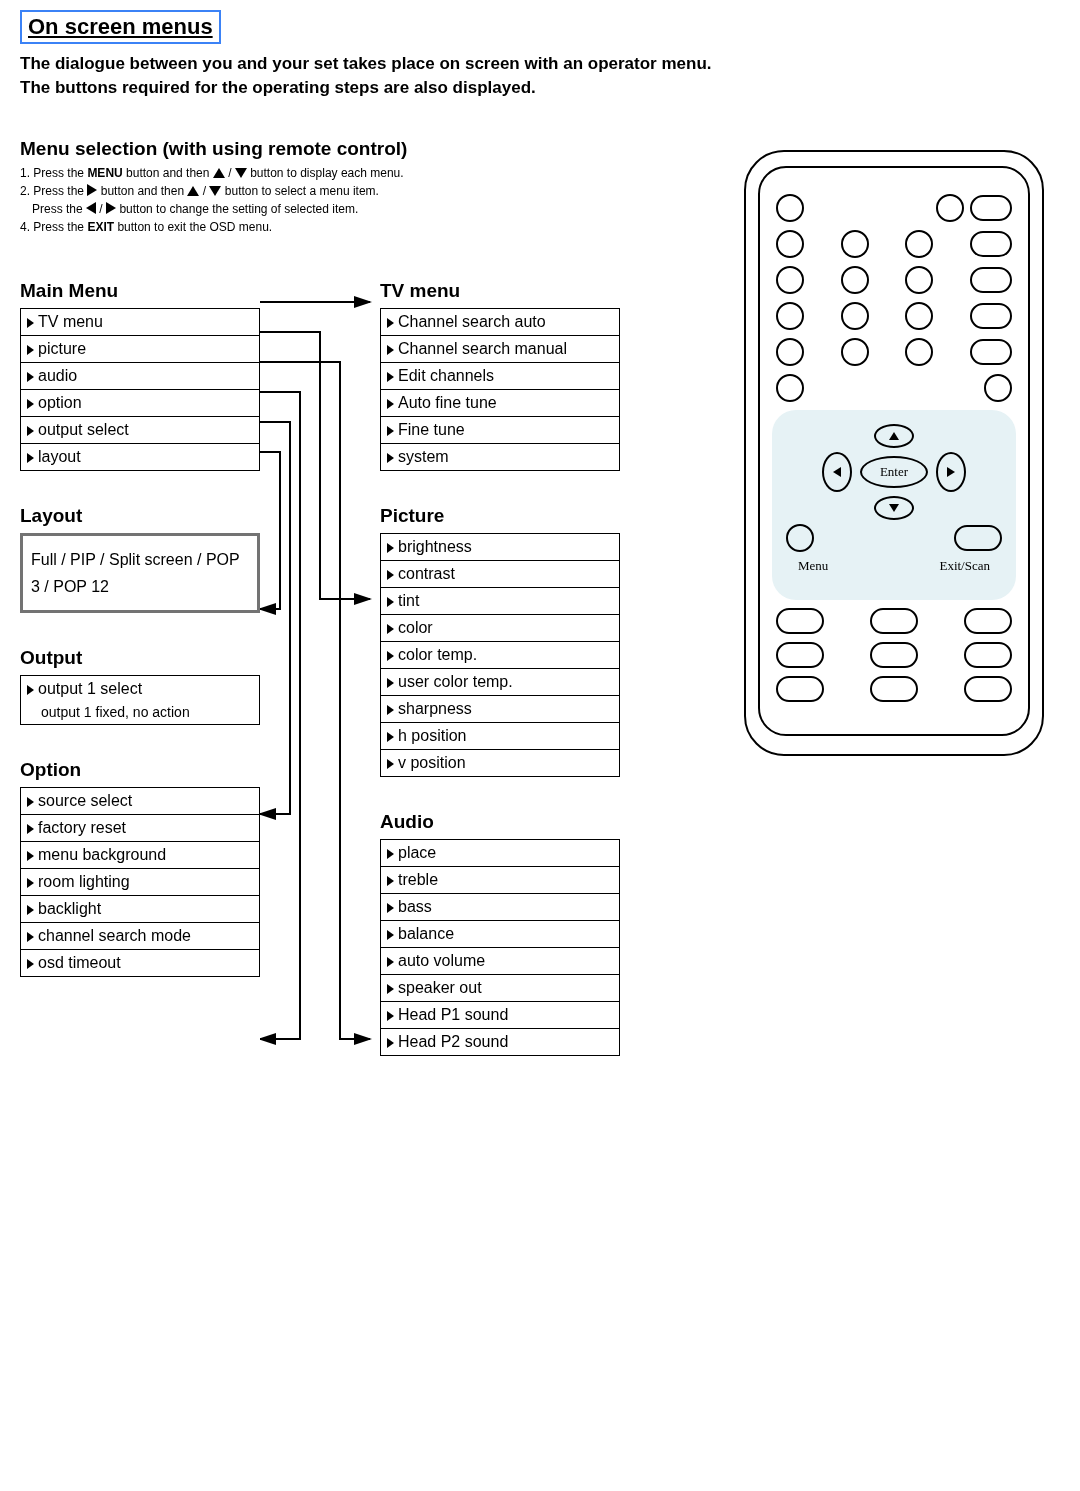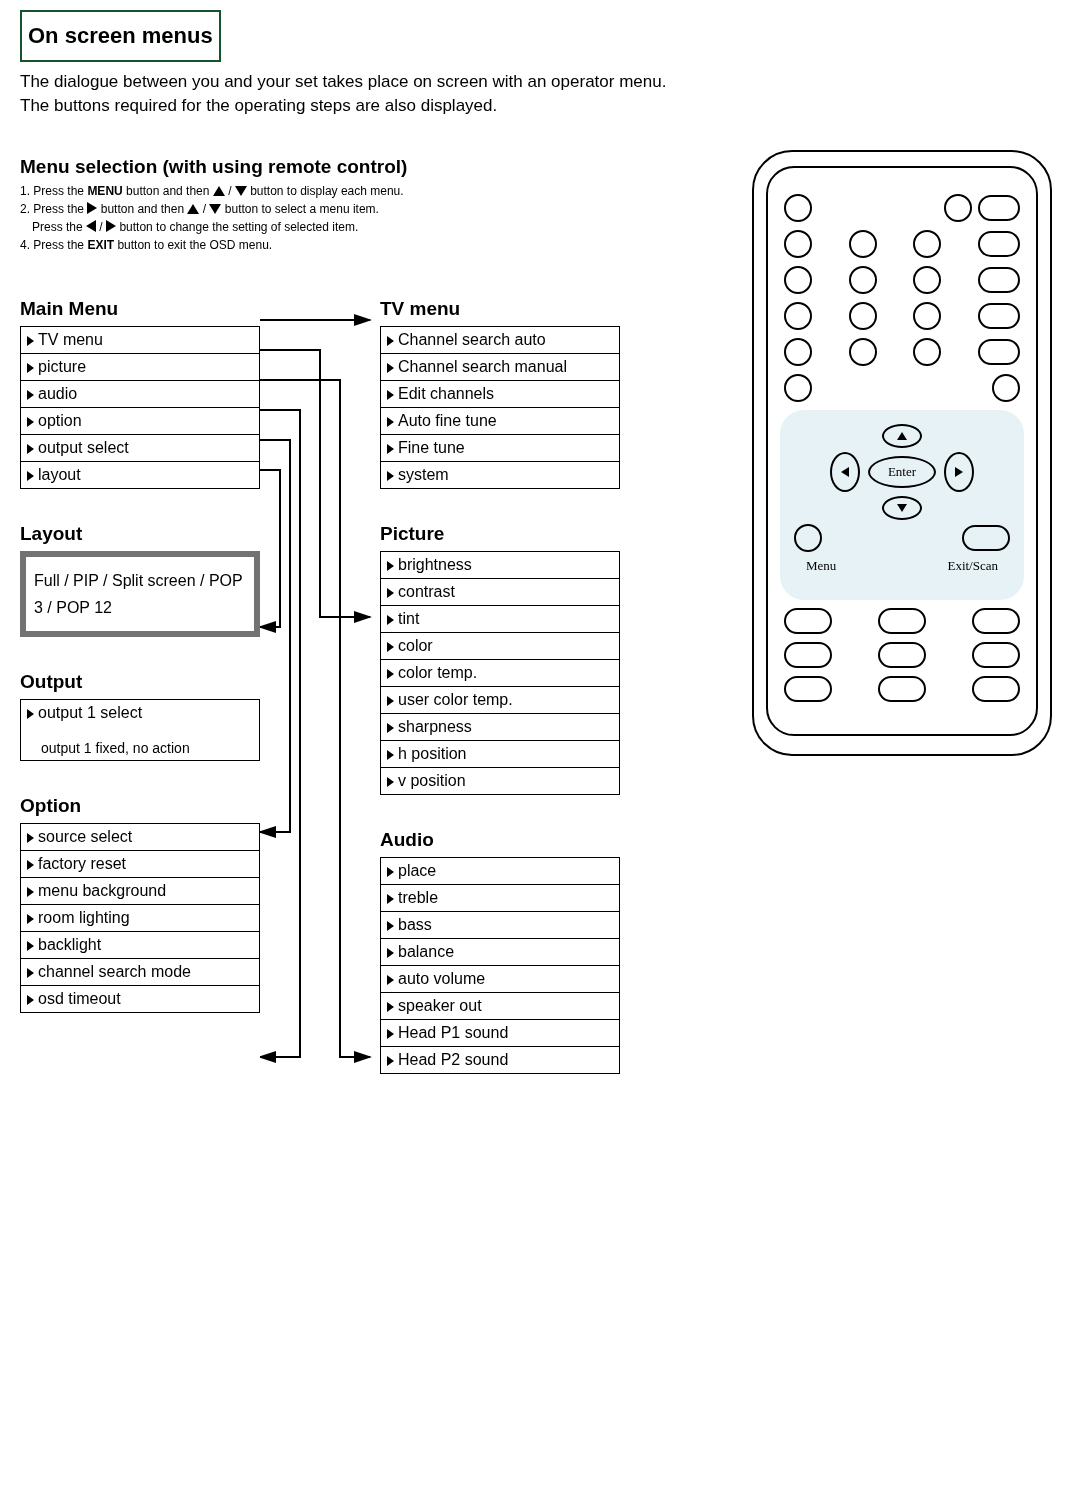--- a/index.html
+++ b/index.html
@@ -1,43 +1,43 @@
 <!DOCTYPE html>
 <html><head>
 <meta charset="utf-8">
 <style>
   * { box-sizing: border-box; margin: 0; padding: 0; }
   body { font-family: Arial, Helvetica, sans-serif; font-size: 16px; color: #000; background: #fff; width: 1080px; }
   .page { padding: 10px 20px 40px 20px; position: relative; }
-  .title { display: inline-block; border: 2px solid #14532d; padding: 11px 6px; font-size: 22px; font-weight: bold; margin-bottom: 6px; }
-  .intro p { margin: 4px 0; font-size: 17px; }
+  .title { display: inline-block; border: 2px solid #3b82f6; padding: 2px 6px; font-size: 22px; font-weight: bold; text-decoration: underline; margin-bottom: 6px; }
+  .intro p { margin: 4px 0; font-size: 17px; font-weight: bold; }
   .subhead { font-size: 19px; font-weight: bold; margin-top: 40px; margin-bottom: 6px; }
   .steps { font-size: 12px; }
   .steps li { list-style: none; margin: 4px 0; }
   .indent { padding-left: 12px; }
   .tri { display:inline-block; width:0; height:0; vertical-align: -1px; }
   .tri-up { border-left:6px solid transparent; border-right:6px solid transparent; border-bottom:10px solid #000; }
   .tri-down { border-left:6px solid transparent; border-right:6px solid transparent; border-top:10px solid #000; }
   .tri-left { border-top:6px solid transparent; border-bottom:6px solid transparent; border-right:10px solid #000; }
   .tri-right { border-top:6px solid transparent; border-bottom:6px solid transparent; border-left:10px solid #000; }
   .tri-sm { display:inline-block; width:0; height:0; border-top:5px solid transparent; border-bottom:5px solid transparent; border-left:7px solid #000; margin-right:4px; vertical-align:-1px; }
 
   .columns { display:flex; margin-top:40px; }
   .col { width: 240px; }
   .colr { width: 240px; }
   .menu-title { font-size:19px; font-weight:bold; margin: 6px 0; }
   .menu-box { border:1px solid #000; }
   .menu-row { padding:4px 6px; border-top:1px solid #000; font-size:16px; }
   .menu-row:first-child { border-top:none; }
-  .menu-row .sub { display:block; font-size:14px; padding-left:14px; margin-top:18px; }
-  .menu-box.plain { padding:10px 8px; line-height:1.7; border:6px solid #737373; }
+  .menu-row .sub { display:block; font-size:14px; padding-left:14px; margin-top:6px; }
+  .menu-box.plain { padding:10px 8px; line-height:1.7; border:3px solid #737373; }
   .block-gap { height:28px; }
 
   
-  .remote-wrap { position:absolute; right:28px; top:150px; width:300px; }
+  .remote-wrap { position:absolute; right:36px; top:150px; width:300px; }
   .remote-outer { border:2px solid #000; border-radius:40px; padding:14px 12px 18px 12px; }
   .remote-inner { border:2px solid #000; border-radius:28px; padding:18px 12px 24px 12px; }
   .btnrow { display:flex; justify-content:space-between; margin:8px 4px; align-items:center; }
   .rbtn { display:inline-block; border:2px solid #000; border-radius:50%; width:28px; height:28px; }
   .rbtn.pill { border-radius:14px; width:48px; height:26px; }
   .rbtn.pill.sm { width:42px; }
   .dpad { position:relative; background:#e6f2f5; border-radius:24px; padding:10px 8px 26px 8px; margin:8px 0 6px 0; }
   .dpad-row { display:flex; justify-content:center; align-items:center; gap:8px; margin:4px 0; }
   .oval { border:2px solid #000; border-radius:50%; display:flex; align-items:center; justify-content:center; font-family:'Comic Sans MS',cursive; font-size:12px; }
   .oval.v { width:40px; height:24px; }

